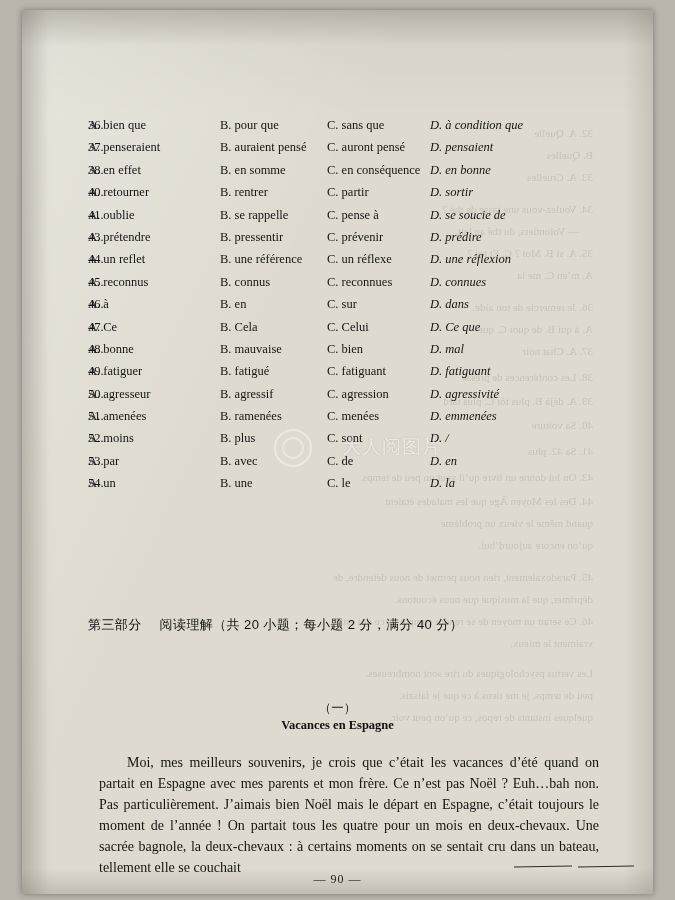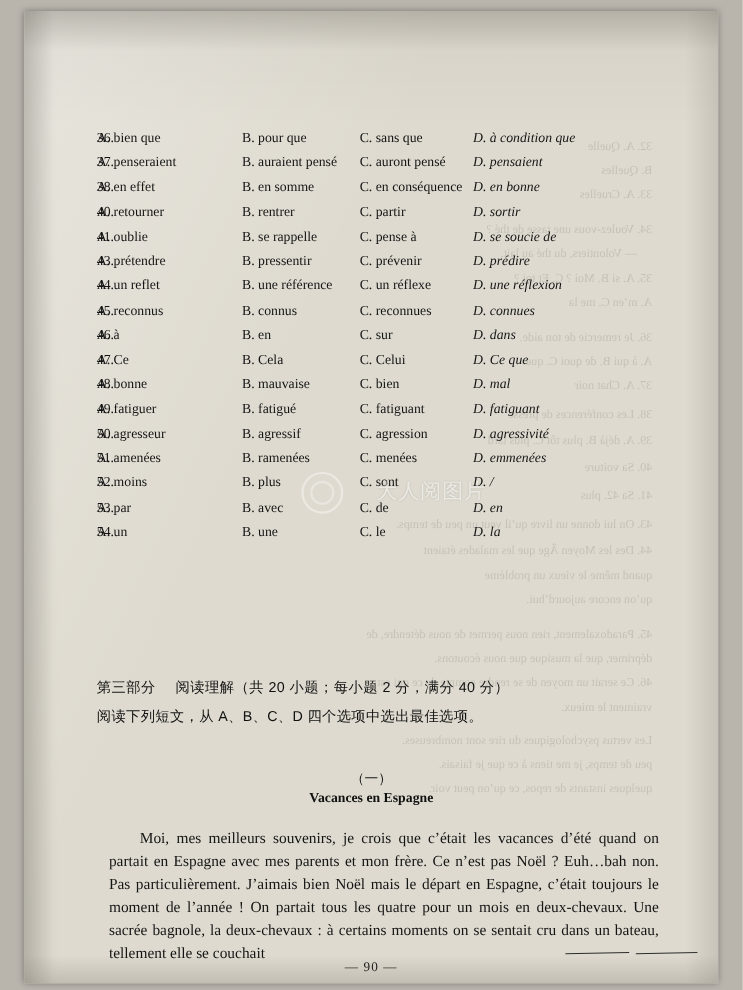--- a/index.html
+++ b/index.html
@@ -407,21 +407,20 @@
         <span class="c3">D. la</span>
       </div>
 
 
     </div>
 
     <div id="part3">
       <span>第三部分</span><span class="gap"></span><span>阅读理解（共 20 小题；每小题 2 分，满分 40 分）</span>
     </div>
 
-    <div id="part3line2">阅读下列短文，从 A、B、C、D 四个选项中选出最佳选项。</div>
 
     <div id="secmark">（一）</div>
     <div id="passage-title">Vacances en Espagne</div>
     <div id="passage">Moi, mes meilleurs souvenirs, je crois que c’était les vacances d’été quand on partait en Espagne avec mes parents et mon frère. Ce n’est pas Noël ? Euh…bah non. Pas particulièrement. J’aimais bien Noël mais le départ en Espagne, c’était toujours le moment de l’année ! On partait tous les quatre pour un mois en deux-chevaux. Une sacrée bagnole, la deux-chevaux : à certains moments on se sentait cru dans un bateau, tellement elle se couchait</div>
 
     <div id="rule-left"></div>
     <div id="rule-right"></div>
     <div id="pagenum">— 90 —</div>
 
   </div>

